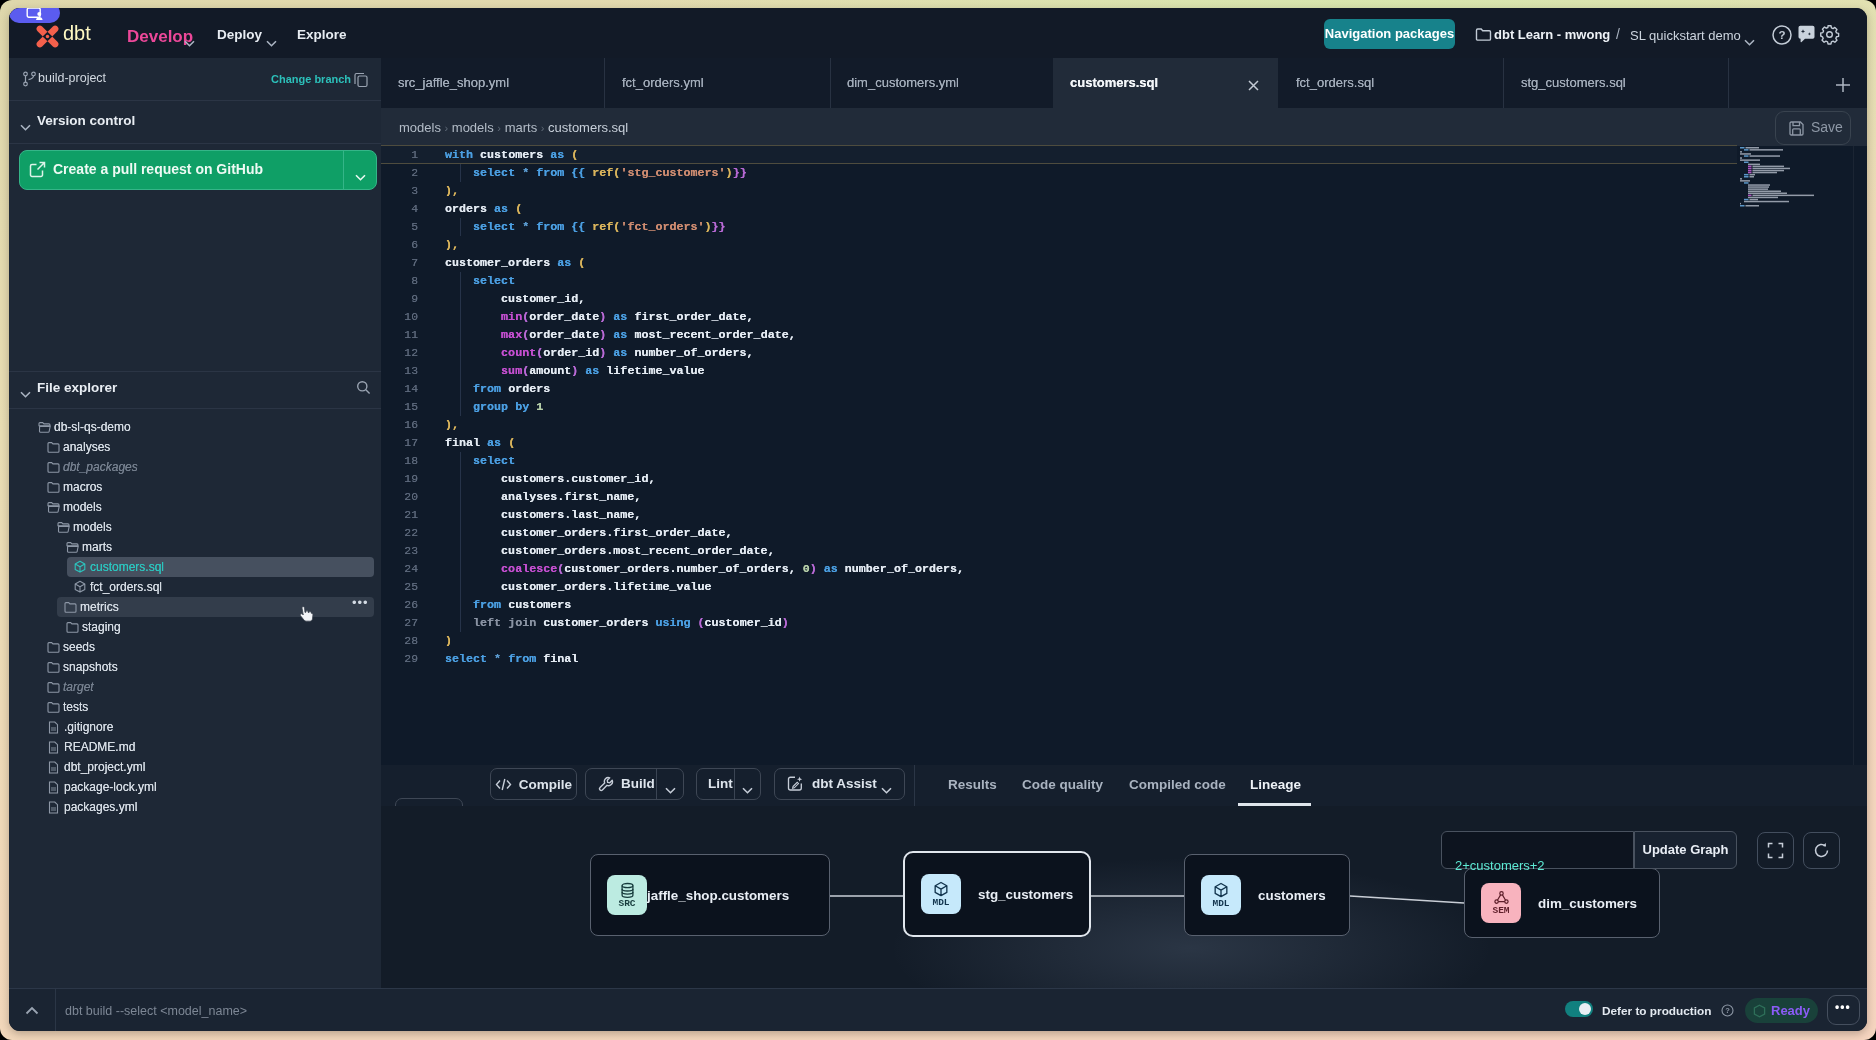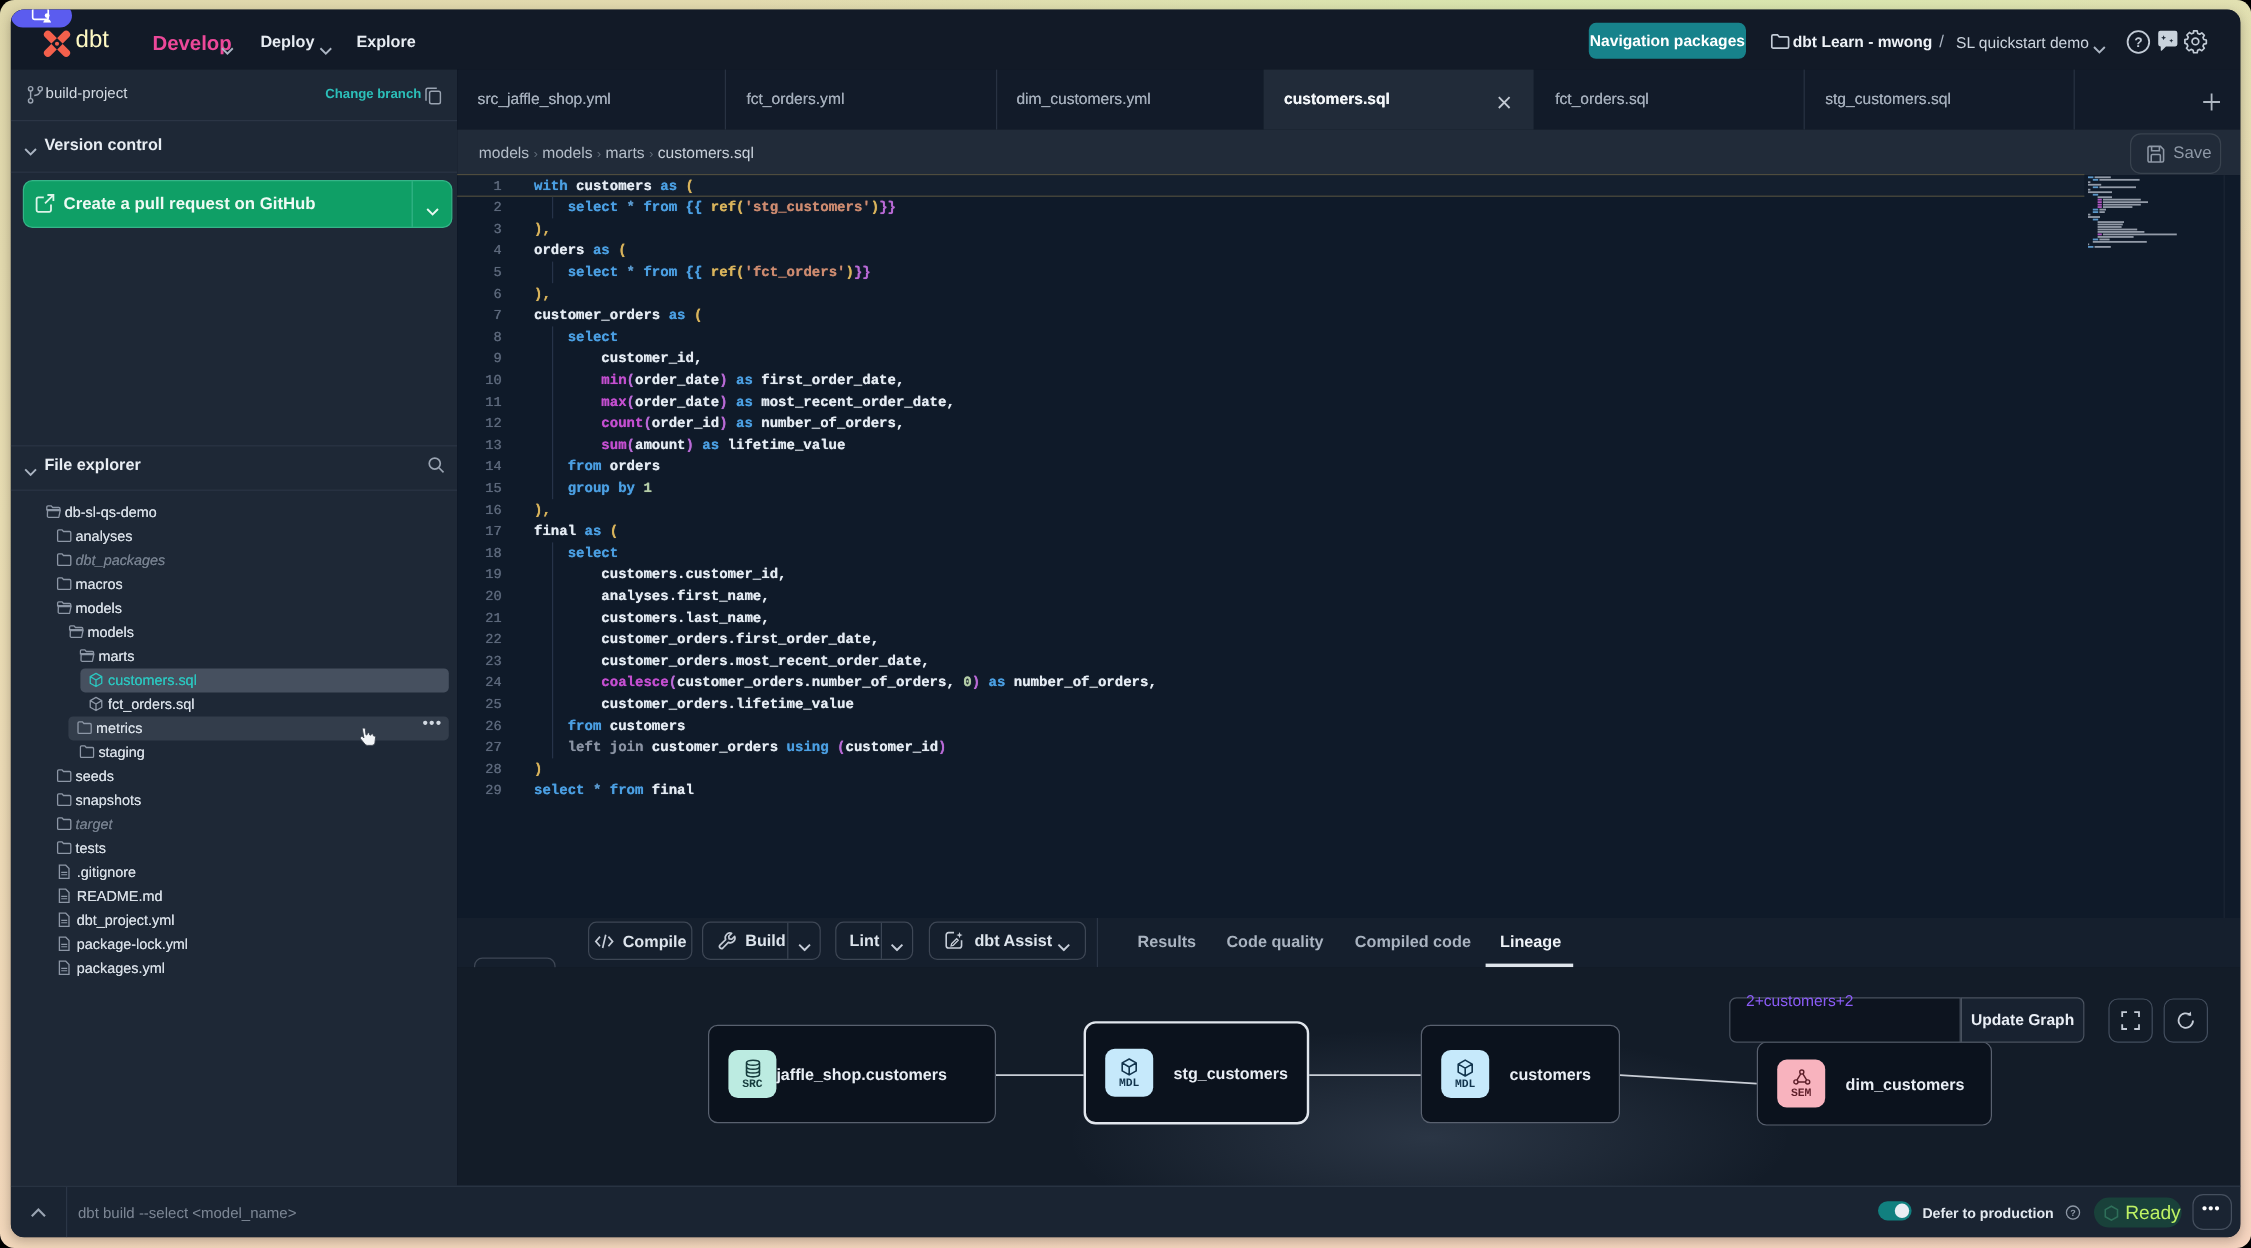--- a/index.html
+++ b/index.html
@@ -417,21 +417,21 @@
               <circle cx="3.6" cy="11.6" r="1.7"></circle>
               <circle cx="13.4" cy="11.6" r="1.7"></circle>
               <path d="M7.6 4.9 4.4 10.2M9.4 4.9l3.2 5.3M5.3 11.6h6.4"></path>
             </g>
           </svg>
           <span style="color:#5e1f2a">SEM</span>
         </div>
         <div class="nlabel" style="margin-left:17px">dim_customers</div>
       </div>
 <div class="abs" style="left:1441px;top:831px;width:193px;height:38px;background:#0d141f;border:1px solid #49525f;border-radius:6px 0 0 6px"></div>
-<div class="abs" style="left:1455px;top:826px;font-size:13px;color:#8b5cf6">2+customers+2</div>
+<div class="abs" style="left:1455px;top:858px;font-size:13px;color:#5eead4">2+customers+2</div>
 <div class="abs" style="left:1634px;top:831px;width:103px;height:38px;background:#182230;border:1px solid #49525f;border-radius:0 6px 6px 0;text-align:center;line-height:36px;font-size:13px;font-weight:bold;color:#e9eef5">Update Graph</div>
 <div class="abs" style="left:1757px;top:832px;width:37px;height:37px;border:1px solid #434e5e;border-radius:8px"></div>
 <div class="abs" style="left:1767px;top:842px"><svg width="17" height="17" viewBox="0 0 17 17">
           <g fill="none" stroke="#c6cdd8" stroke-width="1.5">
             <path d="M1.5 5.5v-4h4M11.5 1.5h4v4M15.5 11.5v4h-4M5.5 15.5h-4v-4"></path>
           </g>
         </svg></div>
 <div class="abs" style="left:1803px;top:832px;width:37px;height:37px;border:1px solid #434e5e;border-radius:8px"></div>
 <div class="abs" style="left:1813px;top:842px"><svg width="17" height="17" viewBox="0 0 17 17">
           <path d="M14.5 8.5a6 6 0 1 1-2-4.5" fill="none" stroke="#c6cdd8" stroke-width="1.5"></path>
@@ -447,21 +447,21 @@
 <div class="abs" style="left:1579px;top:1003px;width:12px;height:12px;border-radius:50%;background:#e9eef3"></div>
 <div class="abs" style="left:1602px;top:1004px;font-size:11.8px;font-weight:bold;color:#e3e9f0;white-space:nowrap">Defer to production</div>
 <svg class="abs" style="left:1721px;top:1004px" width="13" height="13" viewBox="0 0 13 13">
         <circle cx="6.5" cy="6.5" r="5.5" fill="none" stroke="#8d97a5" stroke-width="1.1"></circle>
         <text x="6.5" y="9.3" font-size="7.5" font-weight="bold" fill="#8d97a5" text-anchor="middle" font-family="Liberation Sans">?</text>
       </svg>
 <div class="abs" style="left:1745px;top:998px;width:73px;height:25px;border-radius:13px;background:#19413a"></div>
 <div class="abs" style="left:1753px;top:1004px"><svg width="13" height="14" viewBox="0 0 13 14">
           <path d="M6.5 1.2 11.6 4v6L6.5 12.8 1.4 10V4z" fill="none" stroke="#2e6f59" stroke-width="1.3"></path>
         </svg></div>
-<div class="abs" style="left:1771px;top:1003px;font-size:16px;font-weight:normal;color:#bef264">Ready</div>
+<div class="abs" style="left:1771px;top:1003px;font-size:13px;font-weight:bold;color:#8b5cf6">Ready</div>
 <div class="abs" style="left:1827px;top:995px;width:33px;height:30px;border:1.5px solid #454f5e;border-radius:9px"></div>
 <div class="abs" style="left:1835px;top:1000px;font-size:12px;color:#fff;letter-spacing:1px;font-weight:bold">•••</div>
 <div class="abs" style="left:9px;top:3px;width:51px;height:20px;border-radius:10px;background:#5b5cef;z-index:5"></div>
 <div class="abs" style="left:26px;top:6px;z-index:6"><svg width="20" height="13" viewBox="0 0 20 13">
           <rect x="1.2" y="1" width="13" height="9.2" rx="1.6" fill="none" stroke="#fff" stroke-width="1.4"></rect>
           <circle cx="13.3" cy="7" r="2" fill="#fff"></circle>
           <path d="M10 13c.25-2 1.65-3.1 3.3-3.1s3.05 1.1 3.3 3.1z" fill="#fff"></path>
         </svg></div>
 </div>
   </div>

